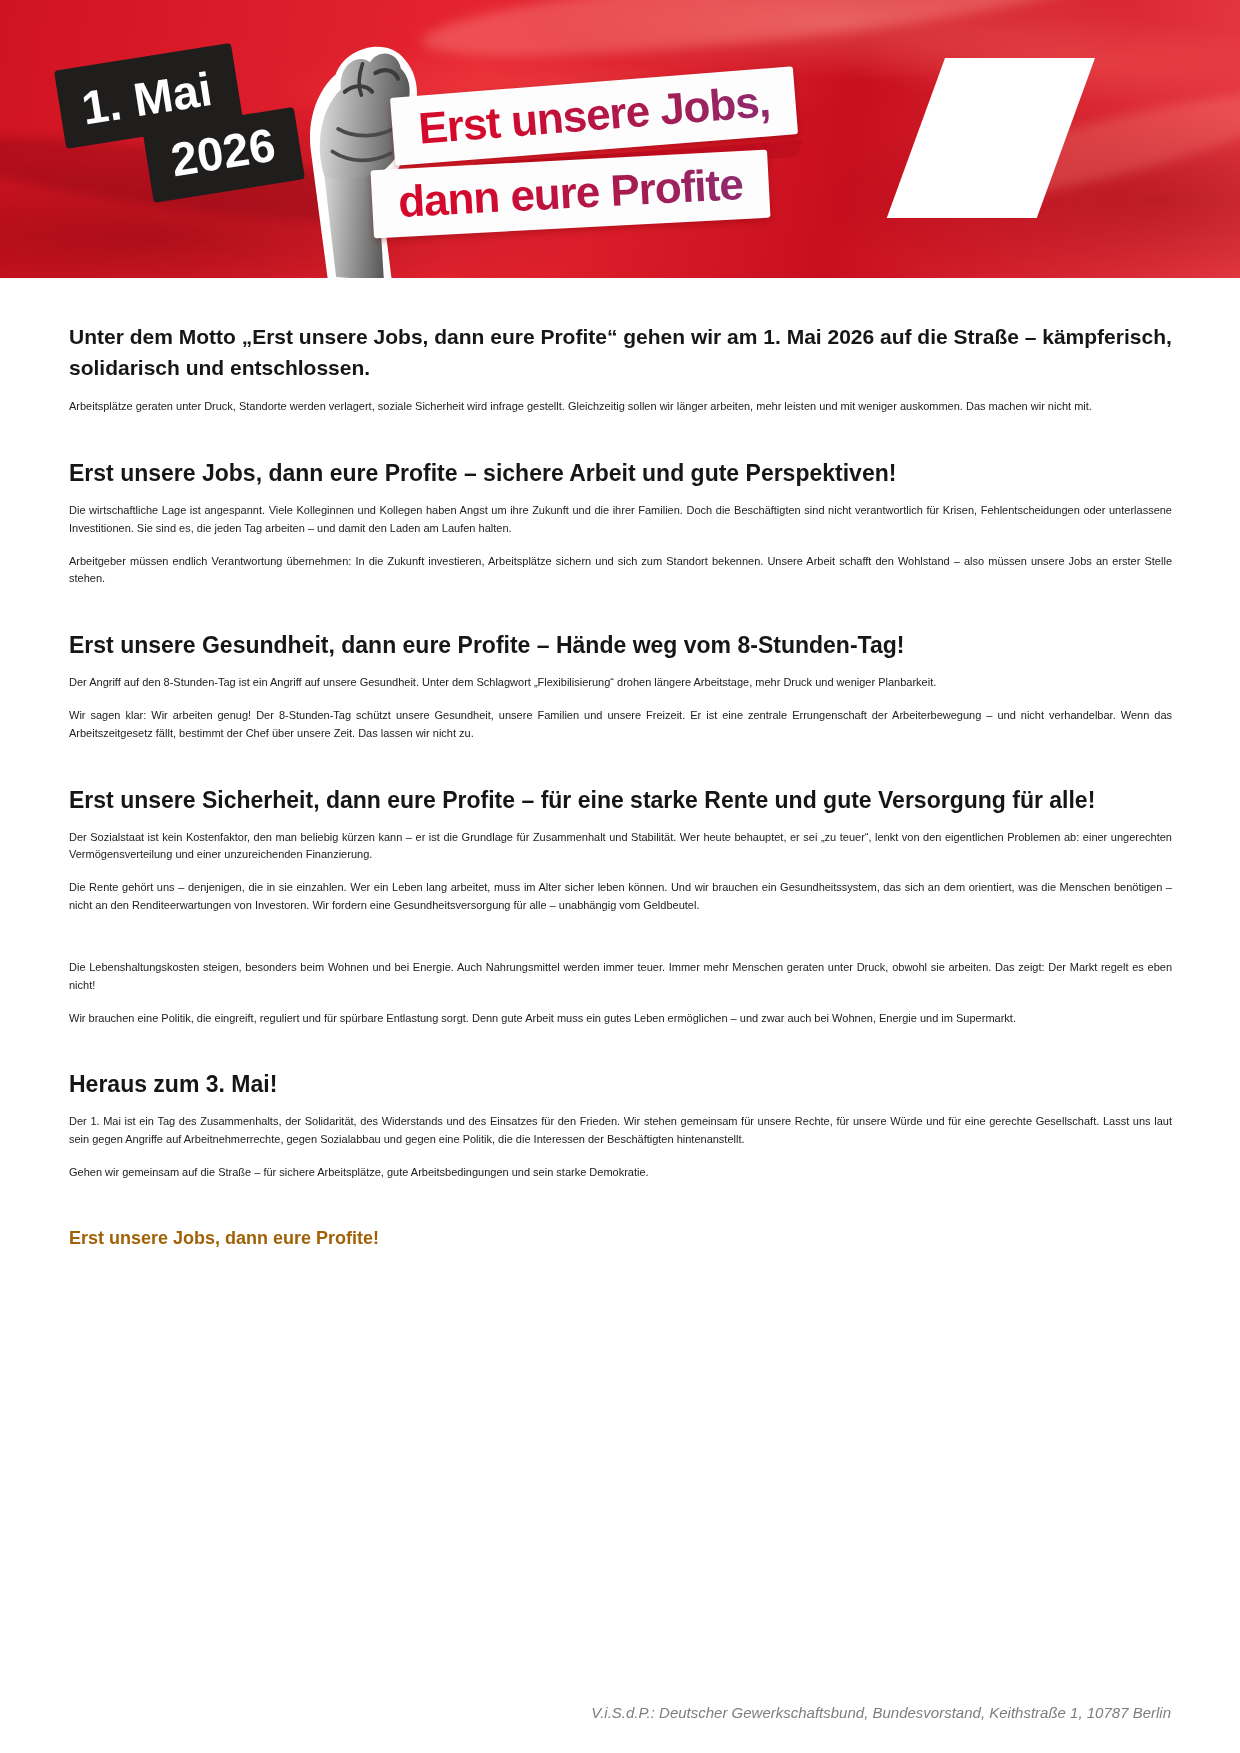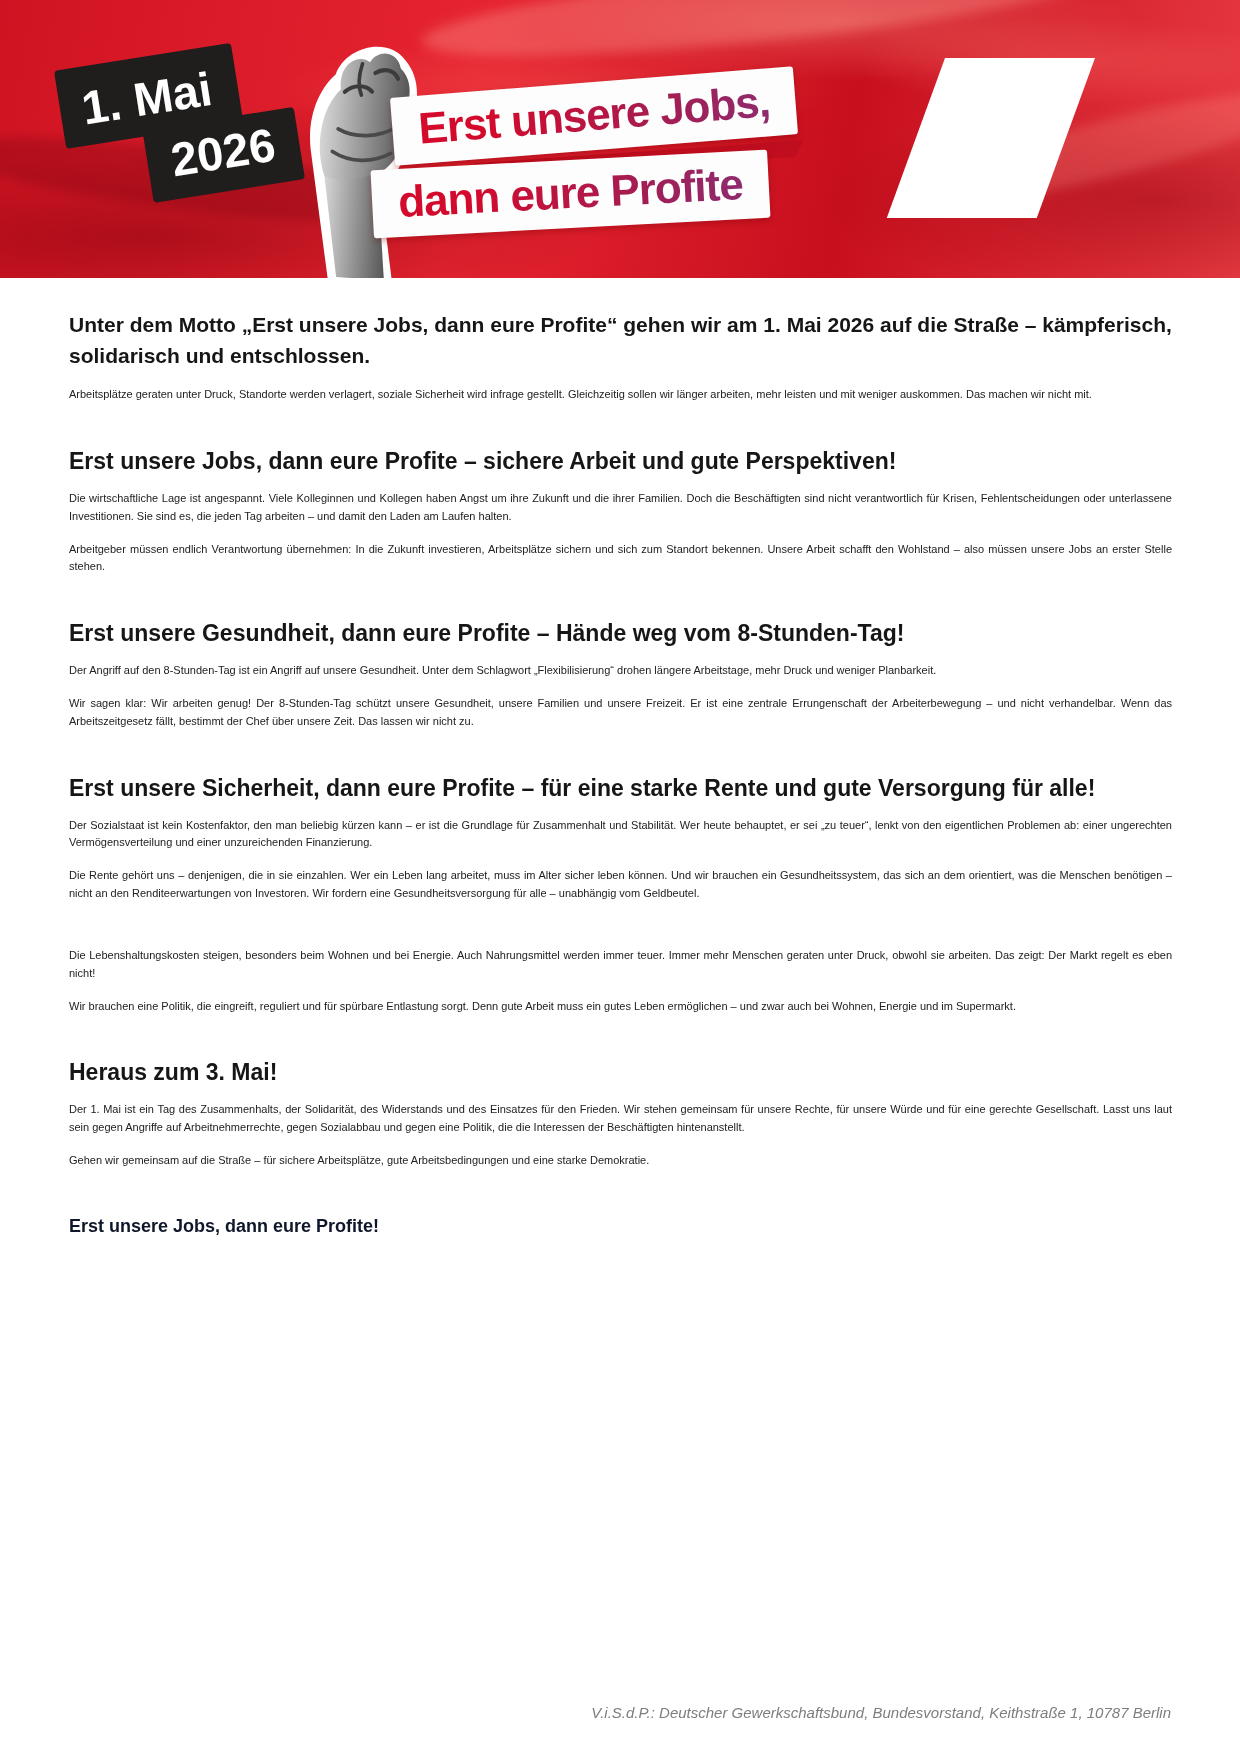--- a/index.html
+++ b/index.html
@@ -54,30 +54,30 @@
           background:#c00e1f;transform:rotate(-4deg) skewX(-30deg);border-radius:2px;}
 
   
   .dgb{position:absolute;left:945px;top:58px;width:150px;height:160px;}
   .dgb-plate{position:absolute;left:0;top:0;width:150px;height:160px;background:#fff;
              transform:skewX(-20deg);transform-origin:top left;}
   .dgb-text{position:absolute;left:-27px;bottom:2px;font-size:63px;font-weight:bold;
             letter-spacing:-2px;color:#e2001a;}
 
   
-  .content{position:absolute;left:69px;top:278px;width:1103px;padding-top:31px;color:#1e1e1e;}
+  .content{position:absolute;left:69px;top:290px;width:1103px;padding-top:31px;color:#1e1e1e;}
   .intro-heading{
     font-size:21px;font-weight:bold;line-height:1.48;margin:0 0 15px 0;color:#161616;
   }
   p.bodytext{
     font-size:11px;line-height:1.62;margin:0 0 15px 0;text-align:justify;color:#212121;
   }
   .section{margin-top:44px;}
   .section-heading{font-size:23px;font-weight:bold;margin:0 0 15px 0;color:#161616;}
-  .closing{font-size:18px;font-weight:bold;margin-top:46px;color:#0f172a;}
+  .closing{font-size:18px;font-weight:bold;margin-top:46px;color:#a16207;}
   .footer{
     position:absolute;right:69px;bottom:32px;font-size:15px;color:#7d7d7d;font-style:italic;
   }
 </style>
 </head>
 <body>
 
 <div class="flag">
   <div class="flag-streak streak1"></div>
   <div class="flag-streak streak2"></div>
@@ -144,19 +144,19 @@
   </div>
 
   <div class="section">
     <p class="bodytext">Die Lebenshaltungskosten steigen, besonders beim Wohnen und bei Energie. Auch Nahrungsmittel werden immer teuer. Immer mehr Menschen geraten unter Druck, obwohl sie arbeiten. Das zeigt: Der Markt regelt es eben nicht!</p>
     <p class="bodytext">Wir brauchen eine Politik, die eingreift, reguliert und für spürbare Entlastung sorgt. Denn gute Arbeit muss ein gutes Leben ermöglichen – und zwar auch bei Wohnen, Energie und im Supermarkt.</p>
   </div>
 
   <div class="section">
     <h2 class="section-heading">Heraus zum 3. Mai!</h2>
     <p class="bodytext">Der 1. Mai ist ein Tag des Zusammenhalts, der Solidarität, des Widerstands und des Einsatzes für den Frieden. Wir stehen gemeinsam für unsere Rechte, für unsere Würde und für eine gerechte Gesellschaft. Lasst uns laut sein gegen Angriffe auf Arbeitnehmerrechte, gegen Sozialabbau und gegen eine Politik, die die Interessen der Beschäftigten hintenanstellt.</p>
-    <p class="bodytext">Gehen wir gemeinsam auf die Straße – für sichere Arbeitsplätze, gute Arbeitsbedingungen und eine starke Demokratie.</p>
+    <p class="bodytext">Gehen wir gemeinsam auf die Straße – für sichere Arbeitsplätze, gute Arbeitsbedingungen und sein starke Demokratie.</p>
   </div>
 
   <div class="closing">Erst unsere Jobs, dann eure Profite!</div>
 </div>
 
 <div class="footer">V.i.S.d.P.: Deutscher Gewerkschaftsbund, Bundesvorstand, Keithstraße 1, 10787 Berlin</div>
 
 </body></html>

